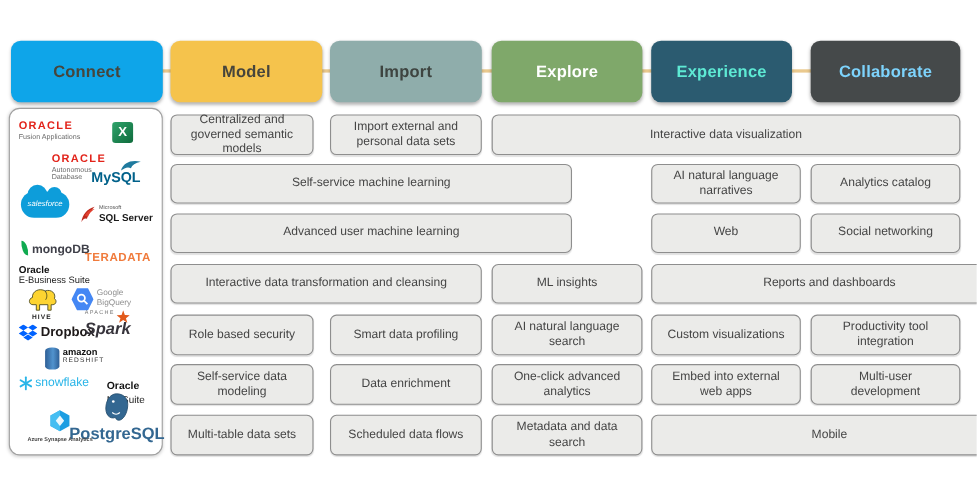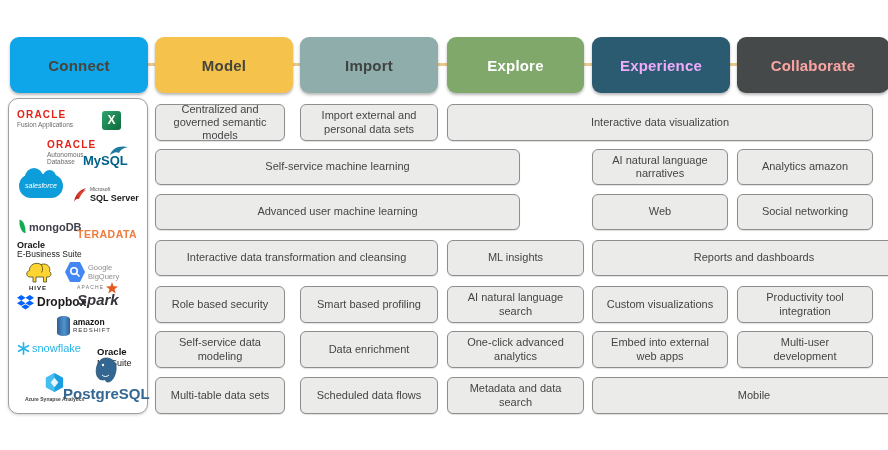--- a/index.html
+++ b/index.html
@@ -7,22 +7,22 @@
           font-family:"Liberation Sans",sans-serif;}
   
   .connector{position:absolute;top:63px;left:60px;width:770px;height:3px;background:#eac98e;z-index:0;}
   .stage{position:absolute;top:37px;height:56px;border-radius:9px;display:flex;align-items:center;
          justify-content:center;font-size:15px;font-weight:bold;z-index:1;
          box-shadow:0 2px 3px rgba(0,0,0,.28);letter-spacing:.2px;}
   .st-connect{left:10px;width:138px;background:#0ea5e9;color:#46453c;}
   .st-model{left:155px;width:138px;background:#f5c34c;color:#46453c;}
   .st-prepare{left:300px;width:138px;background:#8fadab;color:#3e4440;}
   .st-explore{left:447px;width:137px;background:#7fa86a;color:#ffffff;}
-  .st-experience{left:592px;width:138px;background:#2b5b70;color:#f0abfc;}
-  .st-collaborate{left:737px;width:152px;background:#45494a;color:#fca5a5;}
+  .st-experience{left:592px;width:128px;background:#2b5b70;color:#5eead4;}
+  .st-collaborate{left:737px;width:136px;background:#45494a;color:#7dd3fc;}
   
   .box{position:absolute;background:#ebebe9;border:1px solid #8e8e8e;border-radius:6px;
        display:flex;align-items:center;justify-content:center;text-align:center;
        font-size:11px;color:#454545;line-height:1.2;padding:1px 10px;box-sizing:border-box;
        box-shadow:0 1px 1px rgba(0,0,0,.12);}
   .r1{top:104px;height:37px}.r2{top:149px;height:36px}.r3{top:194px;height:36px}
   .r4{top:240px;height:36px}.r5{top:286px;height:37px}.r6{top:331px;height:37px}.r7{top:377px;height:37px}
   .cM{left:155px;width:130px}.cP{left:300px;width:138px}.cE{left:447px;width:137px}
   .cX{left:592px;width:136px}.cC{left:737px;width:136px}
   .sME{left:155px;width:365px}.sMP{left:155px;width:283px}
@@ -36,21 +36,21 @@
   .wrap2{width:54px;white-space:normal;}
   .xl{width:19px;height:19px;background:linear-gradient(135deg,#2fa36b,#0f6b3c);border-radius:3px;
       display:flex;align-items:center;justify-content:center;}
   .xl-x{color:#fff;font-weight:bold;font-size:12px;}
   .mysql-word{font-size:13px;font-weight:bold;color:#00618a;margin-top:-2px;}
   .dolphin{display:block;margin-left:26px;}
   .sf{width:44px;height:24px;background:#0d9dda;border-radius:12px;display:flex;align-items:center;justify-content:center;}
   .sf::before{content:"";position:absolute;width:18px;height:18px;background:#0d9dda;border-radius:50%;top:-6px;left:6px;}
   .sf::after{content:"";position:absolute;width:13px;height:13px;background:#0d9dda;border-radius:50%;top:-4px;right:7px;}
   .sf-label{color:#fff;font-size:7px;font-style:italic;z-index:1;}
-  .row{display:flex;align-items:center;gap:3px;}
+  .row{display:flex;align-items:flex-start;gap:3px;}
   .ms-tiny{font-size:5px;color:#555;}
   .sql-word{font-size:9px;color:#1a1a1a;font-weight:600;}
   .leaf{width:7px;height:13px;background:#10aa50;border-radius:0 100% 0 100%;display:inline-block;
         transform:rotate(4deg);margin-right:3px;vertical-align:-2px;}
   .mongo-word{font-size:11px;color:#40414a;font-weight:600;}
   .tera{font-size:10.5px;font-weight:bold;color:#f07b3c;letter-spacing:.5px;}
   .ebs-1{font-size:9px;font-weight:bold;color:#111;}
   .ebs-2{font-size:8.5px;color:#222;}
   .bq-text{font-size:7.5px;color:#8f8f8f;line-height:1.25;}
   .hive-word{font-size:6px;font-weight:bold;color:#222;text-align:center;margin-top:-4px;letter-spacing:1px;}
@@ -163,21 +163,21 @@
     <div class="src" style="left:68px;top:183px">
       <div class="row" style="gap:2px">
         <span class="apache-tiny">APACHE</span>
         <svg width="12" height="12" viewBox="0 0 24 24">
           <path d="M12 0 L15 8.5 24 9 17 14.5 19.5 23 12 18 4.5 23 7 14.5 0 9 9 8.5Z" fill="#e25a1c"></path>
           </svg>
       </div>
       <div class="spark-word">Spark</div>
     </div>
 
-    <div class="src row" style="left:48px;top:217px">
+    <div class="src row" style="left:32px;top:217px">
       <div class="rs-cyl"></div>
       <div>
         <div class="rs-amazon">amazon</div>
         <div class="rs-word">REDSHIFT</div>
       </div>
     </div>
 
     <div class="src row" style="left:8px;top:243px;gap:2px">
       <svg width="13" height="13" viewBox="0 0 14 14">
         <g stroke="#29b5e8" stroke-width="1.8" stroke-linecap="round">
@@ -213,32 +213,32 @@
     </div>
 
   </div>
 
   <div class="box r1 cM">Centralized and governed semantic models</div>
   <div class="box r1 cP">Import external and personal data sets</div>
   <div class="box r1 sEC">Interactive data visualization</div>
 
   <div class="box r2 sME">Self-service machine learning</div>
   <div class="box r2 cX">AI natural language narratives</div>
-  <div class="box r2 cC">Analytics amazon</div>
+  <div class="box r2 cC">Analytics catalog</div>
 
   <div class="box r3 sME">Advanced user machine learning</div>
   <div class="box r3 cX">Web</div>
   <div class="box r3 cC">Social networking</div>
 
   <div class="box r4 sMP">Interactive data transformation and cleansing</div>
   <div class="box r4 cE">ML insights</div>
   <div class="box r4 sXC">Reports and dashboards</div>
 
   <div class="box r5 cM">Role based security</div>
-  <div class="box r5 cP">Smart based profiling</div>
+  <div class="box r5 cP">Smart data profiling</div>
   <div class="box r5 cE">AI natural language search</div>
   <div class="box r5 cX">Custom visualizations</div>
   <div class="box r5 cC">Productivity tool integration</div>
 
   <div class="box r6 cM">Self-service data modeling</div>
   <div class="box r6 cP">Data enrichment</div>
   <div class="box r6 cE">One-click advanced analytics</div>
   <div class="box r6 cX">Embed into external web apps</div>
   <div class="box r6 cC">Multi-user development</div>
 

